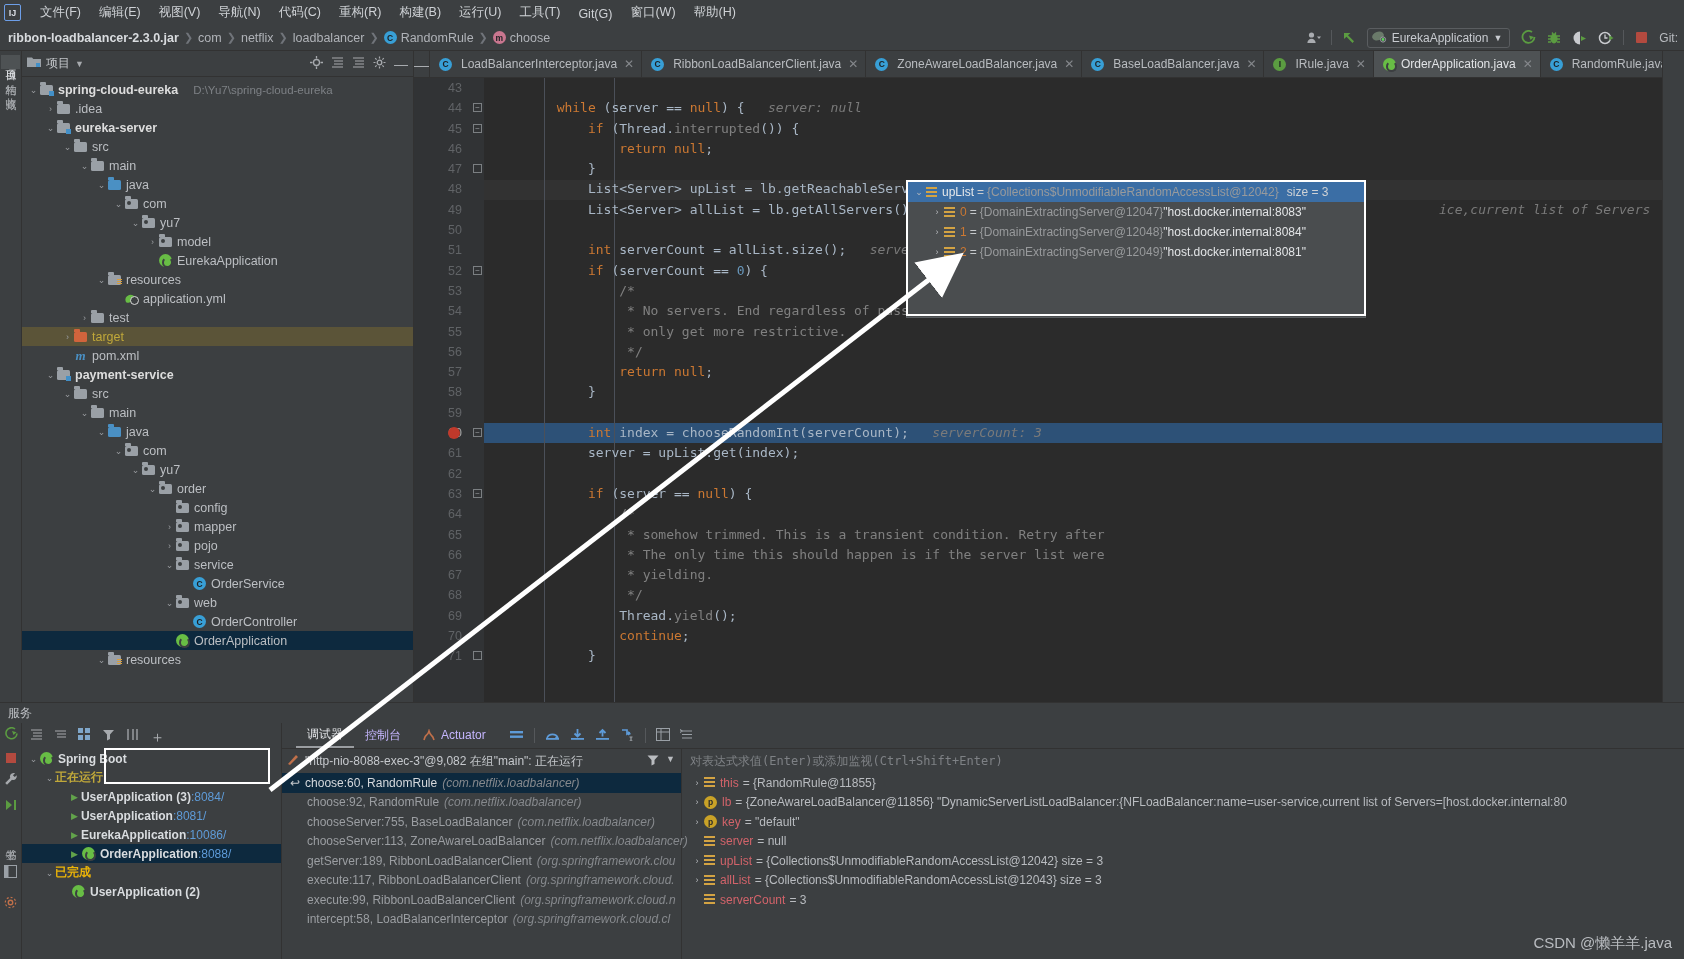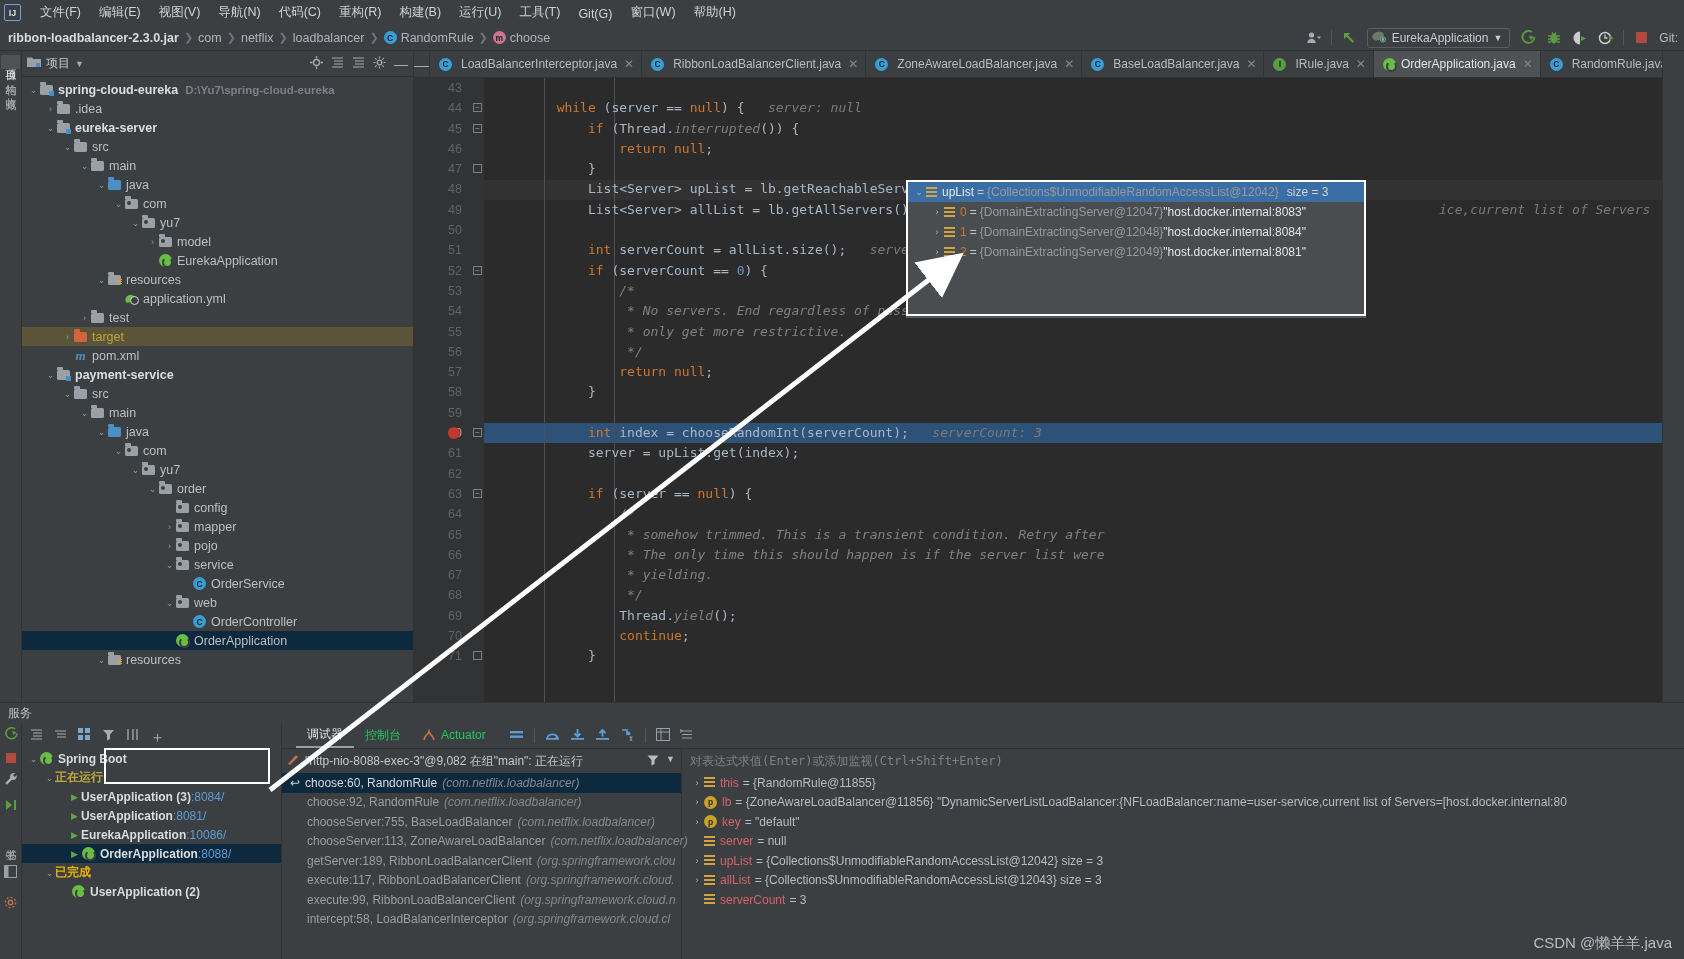--- a/index.html
+++ b/index.html
@@ -78,21 +78,21 @@
   #project-head .title { color:#c3c6ca; font-size:12px; }
   #project-head .right { margin-left:auto; display:flex; gap:8px; align-items:center; color:#a7aaae; }
   #tree { flex:1; overflow:hidden; padding-top:3px; position:relative; font-size:12.5px; }
   .tr { height:19px; display:flex; align-items:center; white-space:nowrap; cursor:default; }
   .tr.sel-target { background:#5b5438; }
   .tr.sel-blue { background:#0d293e; }
   .arrow { width:11px; text-align:center; color:#9a9da1; font-size:9px; flex:0 0 11px; }
   .tname { color:#bcbfc3; }
   .tname.bold { color:#ddd; font-weight:bold; }
   .tname.orange { color:#c0a83a; }
-  .tpath { color:#7d8085; margin-left:7px; font-size:11.5px;font-weight:bold; }
+  .tpath { color:#7d8085; margin-left:15px; font-size:11.5px; }
   .ic { width:15px; height:15px; margin-right:4px; flex:0 0 15px;
         display:inline-flex; align-items:center; justify-content:center; }
   .f-grey { width:13px;height:10px;background:#9aa0a6;border-radius:1.5px; position:relative;}
   .f-grey::before{content:"";position:absolute;top:-3px;left:0;width:6px;height:3px;background:#9aa0a6;border-radius:1px 1px 0 0;}
   .f-mod { width:13px;height:10px;background:#9aa0a6;border-radius:1.5px;position:relative;}
   .f-mod::before{content:"";position:absolute;top:-3px;left:0;width:6px;height:3px;background:#9aa0a6;border-radius:1px 1px 0 0;}
   .f-mod::after{content:"";position:absolute;right:-1px;bottom:-1px;width:5px;height:5px;background:#4390c8;}
   .f-blue { width:13px;height:10px;background:#4a90c4;border-radius:1.5px;position:relative;}
   .f-blue::before{content:"";position:absolute;top:-3px;left:0;width:6px;height:3px;background:#4a90c4;border-radius:1px 1px 0 0;}
   .f-pkg { width:13px;height:10px;background:#9aa0a6;border-radius:1.5px;position:relative;}
@@ -131,21 +131,21 @@
   #gutter { width:56px; background:#313335; position:relative; flex:0 0 56px; }
   .gl { height:20.3px; text-align:right; padding-right:8px; color:#606366;
         font-size:12.5px; line-height:20.3px; }
   .gl.cur { color:#a4a3a3; }
   #fold { width:14px; background:#313335; flex:0 0 14px; position:relative; }
   .fold-m { position:absolute; left:3px; width:9px; height:9px; border:1px solid #7b7f82;
             color:#9a9da1; font-size:8px; line-height:7px; text-align:center; background:#313335; }
   #code { flex:1; position:relative; overflow:hidden; padding-left:10px; }
   .cl { height:20.3px; line-height:20.3px; white-space:pre; font-size:13px;
         font-family:"DejaVu Sans Mono","Liberation Mono",monospace; color:#a9b7c6; }
-  .kw{color:#cc7832;} .num{color:#6897bb;} .cmt{color:#808080;font-style:italic;}
+  .kw{color:#cc7832;} .num{color:#6897bb;} .cmt{color:#808080;}
   .hint{color:#7a7a7a;font-style:italic;} .type{color:#a9b7c6;}
   .line-hl { position:absolute; left:0; right:0; height:20.3px; background:#323232; }
   .line-exec { position:absolute; left:0; right:0; height:20.3px; background:#2d5177; }
   .ind-guide { position:absolute; width:1px; background:#4b5059; }
 
   
   #popup {
     position:absolute; left:906px; top:180px; width:460px; height:136px;
     background:#4a4d4f; border:2px solid #ffffff; z-index:30; overflow:hidden;
   }
@@ -186,21 +186,21 @@
                  color:#a9acb0; }
   .srv-row { height:19px; display:flex; align-items:center; white-space:nowrap;
              font-size:12px; cursor:default; }
   .srv-row.sel { background:#0d293e; }
   .sname { color:#c2c5c9; } .sname.b { font-weight:bold; color:#d9dcdf; }
   .slink { color:#5e9bd8; }
   .ply { color:#62a34b; font-size:9px; margin-right:3px; }
   #dbg-panel { flex:1; display:flex; flex-direction:column; min-width:0; }
   #dbg-tabs { height:26px; display:flex; align-items:center; gap:0; padding-left:14px;
               border-bottom:1px solid #323232; }
-  .dtab { padding:3px 11px; color:#22c55e; font-size:12px; cursor:default; }
+  .dtab { padding:3px 11px; color:#c4b5fd; font-size:12px; cursor:default; }
   .dtab.active { color:#e2e4e7; border-bottom:2px solid #9a9da1; }
   #dbg-tools { display:flex; align-items:center; gap:10px; margin-left:12px; color:#6b9fd4; }
   #dbg-body { flex:1; display:flex; min-height:0; }
   #frames { width:400px; display:flex; flex-direction:column; border-right:1px solid #323232; }
   #frames-head { height:24px; display:flex; align-items:center; gap:6px; padding-left:5px;
                  font-size:12px; color:#c5c8cc; }
   .fr-row { height:19.5px; display:flex; align-items:center; padding-left:8px;
             white-space:nowrap; font-size:12px; color:#9b9e a2; cursor:default; }
   .fr-row { color:#9b9ea2; }
   .fr-row.sel { background:#0d293e; color:#d6d9dd; }

